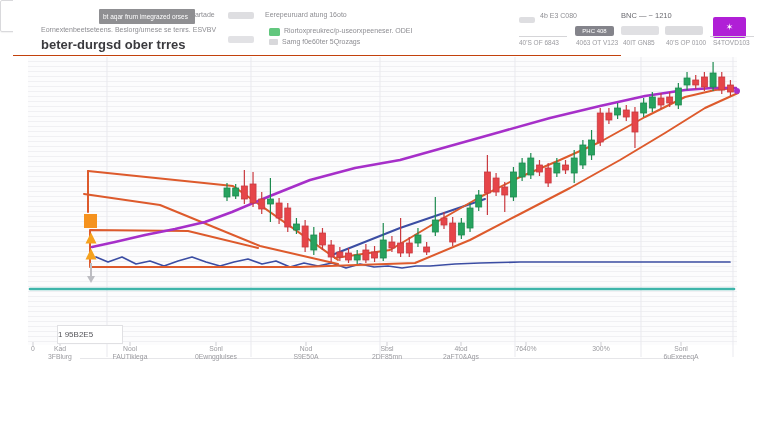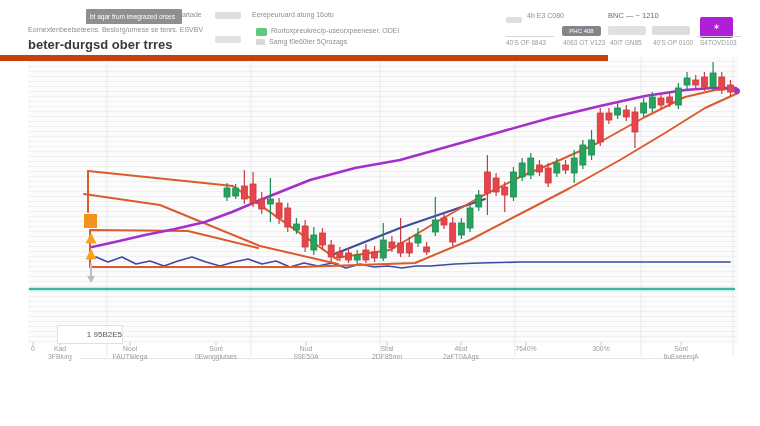--- a/index.html
+++ b/index.html
@@ -3,21 +3,21 @@
 <meta charset="utf-8">
 <style>
   html,body{margin:0;padding:0;}
   body{
     width:760px;height:426px;position:relative;overflow:hidden;
     background:#ffffff;font-family:"Liberation Sans",sans-serif;
     -webkit-font-smoothing:antialiased;
   }
   .abs{position:absolute;}
   
-  #header{position:absolute;left:0;top:0;width:608px;height:55px;background:#fff;border-bottom:6px solid #c2410c;z-index:5;}
+  #header{position:absolute;left:13px;top:0;width:608px;height:55px;background:#fff;border-bottom:1px solid #c2410c;z-index:5;}
   .dark-btn{left:86px;top:9px;width:88px;height:15px;background:#8f8f92;color:#fff;
     font-size:6.5px;line-height:15px;padding:0 4px;white-space:nowrap;overflow:hidden;border-radius:1px;}
   .hdr-txt{font-size:7px;color:#8d8d92;white-space:nowrap;}
   .pill{background:#dedee1;border-radius:2px;}
   .dark-pill{background:#84848b;color:#fff;font-size:6px;text-align:center;border-radius:2px;line-height:10px;white-space:nowrap;overflow:hidden;}
   .green-badge{background:#62c77e;border-radius:1.5px;}
   .gray-badge{background:#d8d8db;border-radius:1px;}
   .purple-btn{left:700px;top:17px;width:33px;height:21px;background:#b01fd6;border-radius:2px;
     color:#fff;font-size:9px;text-align:center;line-height:21px;}
   .bold-txt{font-size:13px;font-weight:bold;color:#3a3a3e;white-space:nowrap;}
@@ -27,21 +27,21 @@
   #stripes{left:28px;top:57px;width:709px;height:288px;
     background:repeating-linear-gradient(to bottom,#fcfcfd 0px,#fcfcfd 4px,#f0f0f3 4px,#f0f0f3 5px);}
   #chart-svg{left:0;top:0;width:760px;height:426px;z-index:3;}
   
   #wm{left:33px;top:177px;width:59px;height:30px;background:#fff;border:1px solid #d9d9dc;border-radius:2px;
     box-shadow:0 1px 1px rgba(0,0,0,.05);text-align:center;z-index:4;}
   #wm .ring{font-size:11px;color:#55555a;line-height:13px;display:block;margin-top:1px;}
   #wm .wm-txt{font-size:5.5px;color:#99999e;display:block;line-height:7px;letter-spacing:.2px;}
   
   #price-tag{left:57px;top:325px;width:64px;height:17px;background:#fff;border:1px solid #e0e0e3;
-    font-size:8px;color:#55555a;text-align:right;line-height:17px;z-index:4;}
+    font-size:8px;color:#55555a;text-align:left;line-height:17px;z-index:4;}
   
   #x-axis{position:absolute;left:0;top:345px;width:760px;height:22px;z-index:4;}
   .x-lab{position:absolute;transform:translateX(-50%);text-align:center;font-size:6.8px;color:#9a9a9f;line-height:8px;white-space:nowrap;}
   #bottom-hair{left:80px;top:358px;width:612px;height:1px;background:#e6e6e9;z-index:2;}
 </style>
 </head>
 <body>
 
 <div id="header">
   <div class="abs dark-btn">bt aqar frum imegrazed orses</div>

